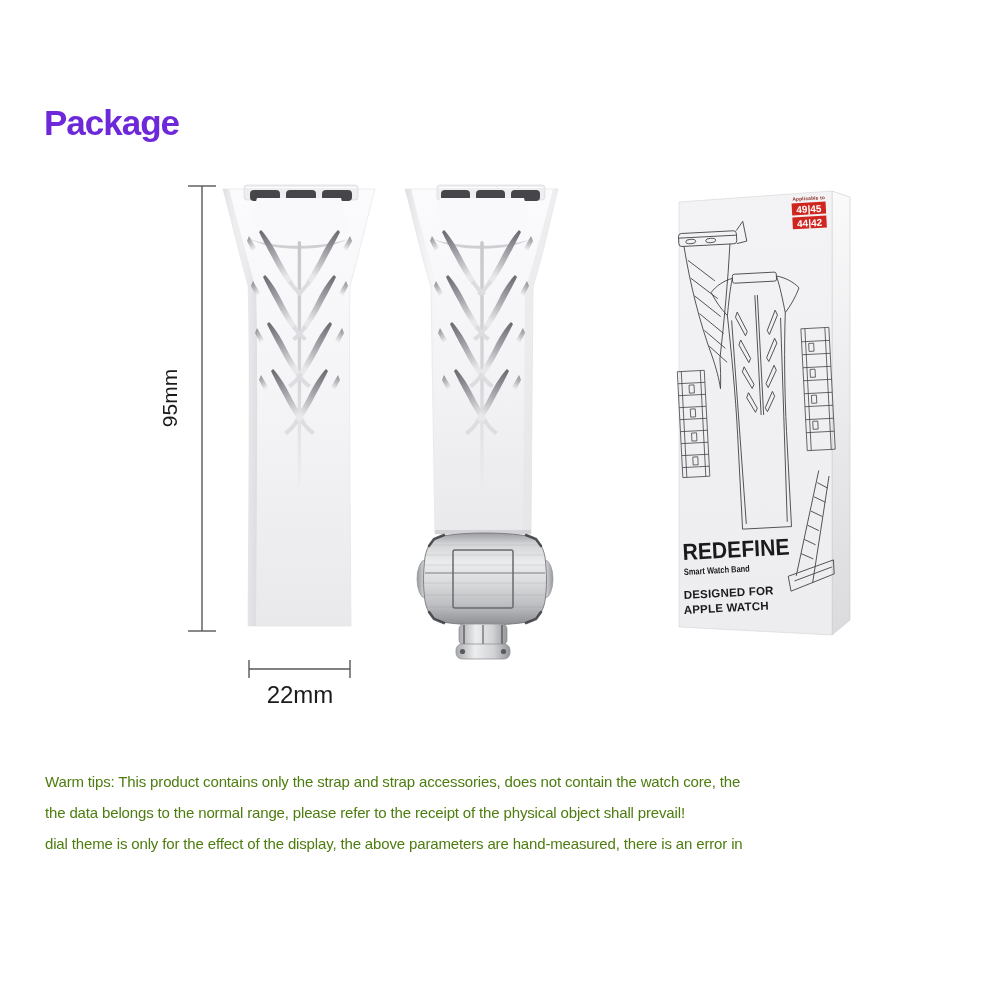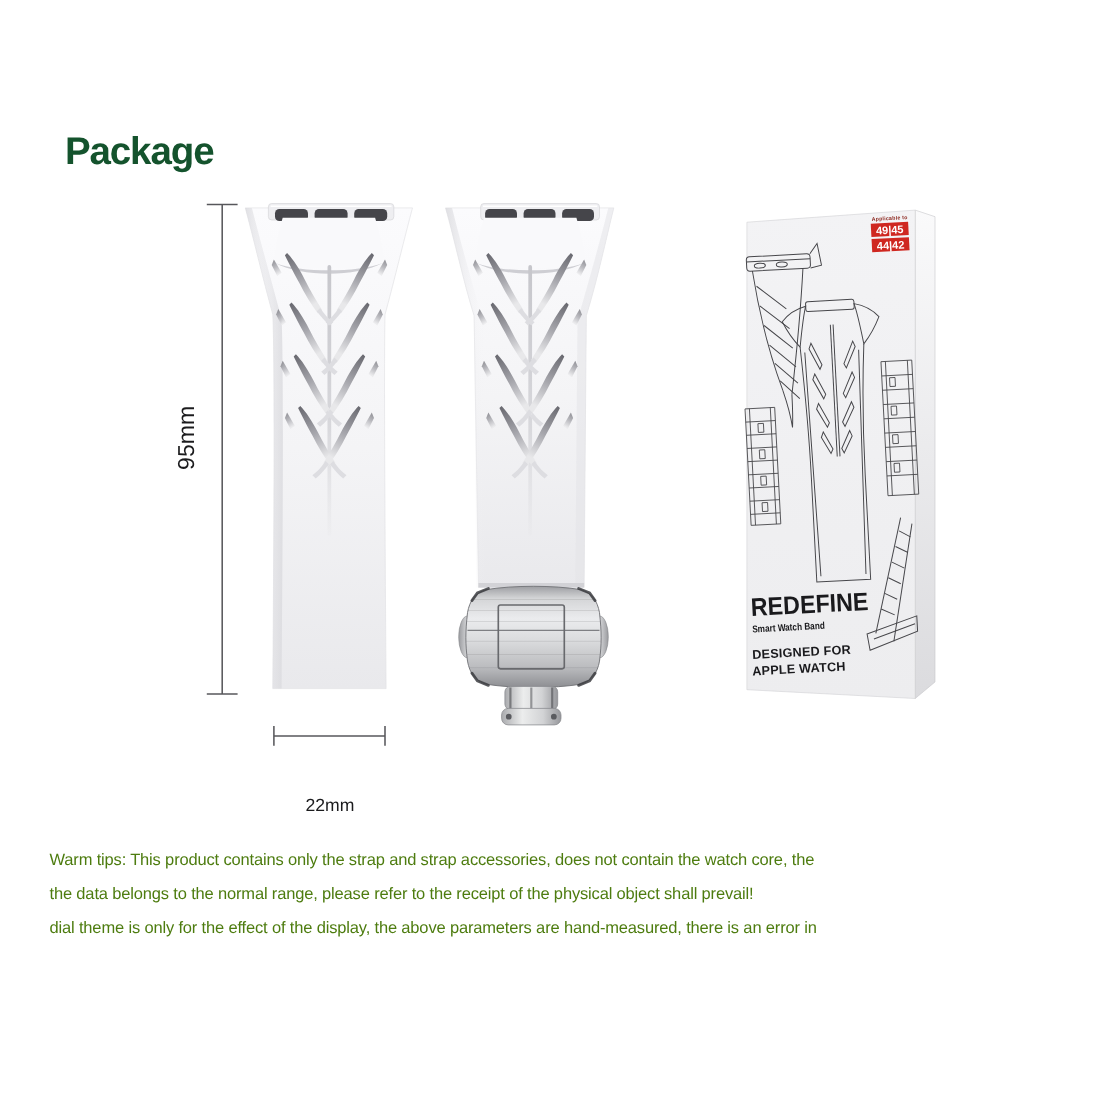--- a/index.html
+++ b/index.html
@@ -1,19 +1,19 @@
 <!DOCTYPE html>
 <html><head>
 <meta charset="utf-8">
 <style>
   html,body{margin:0;padding:0;background:#fff;}
   .canvas{position:relative;width:1000px;height:1000px;background:#ffffff;
           font-family:"Liberation Sans",sans-serif;overflow:hidden;}
-  .page-title{position:absolute;left:44px;top:103px;margin:15px;font-size:35px;
-          font-weight:700;letter-spacing:-1px;color:#14532d;}
+  .page-title{position:absolute;left:44px;top:103px;margin:0;font-size:35px;
+          font-weight:700;letter-spacing:-1px;color:#6d28d9;}
   .abs{position:absolute;}
   .dim-label{position:absolute;color:#1b1b1d;font-size:21px;text-align:center;width:80px;line-height:22px;}
   .dim-label.vert{transform:rotate(-90deg);}
   .warm-tips{position:absolute;left:45px;top:766px;color:#4d7c0f;font-size:15px;
           line-height:31px;letter-spacing:-0.15px;white-space:nowrap;}
   svg text{font-family:"Liberation Sans",sans-serif;}
 </style>
 </head>
 <body>
 
@@ -30,21 +30,21 @@
   </svg>
   <div class="dim-label vert" style="left:130px;top:387px">95mm</div>
 
   <svg class="abs" style="left:243px;top:655px" width="114" height="28" viewBox="0 0 114 28">
     <g stroke="#57575b" stroke-width="1.4">
       <line x1="6" y1="14" x2="107" y2="14"></line>
       <line x1="6" y1="5" x2="6" y2="23"></line>
       <line x1="107" y1="5" x2="107" y2="23"></line>
     </g>
   </svg>
-  <div class="dim-label" style="left:260px;top:722px;font-size:16px">22mm</div>
+  <div class="dim-label" style="left:260px;top:684px;font-size:24px">22mm</div>
 
   <svg class="abs" style="left:215px;top:183px" width="168" height="448" viewBox="0 0 168 448">
     <defs>
       <linearGradient id="lsBody" x1="0" y1="0" x2="0" y2="1">
         <stop offset="0" stop-color="#fbfbfd"></stop>
           <stop offset="0.5" stop-color="#f4f4f6"></stop>
         <stop offset="1" stop-color="#e9e9ec"></stop>
       </linearGradient>
       <linearGradient id="edgeL" x1="0" y1="0" x2="1" y2="0">
         <stop offset="0" stop-color="#d9d9dd"></stop>

